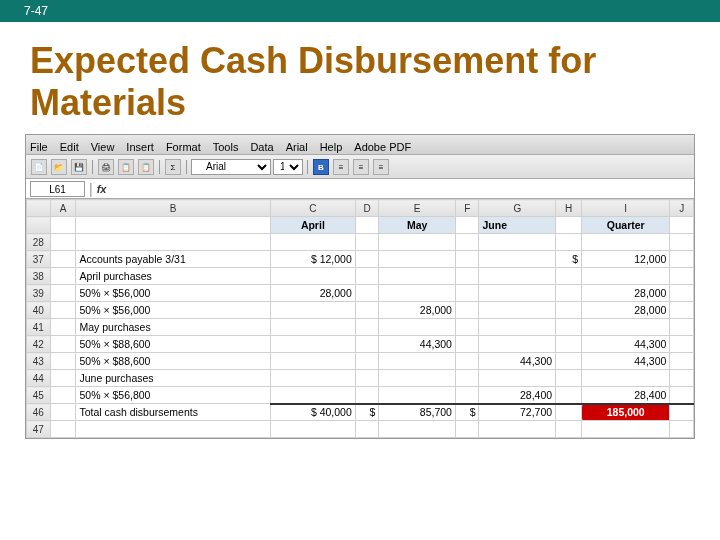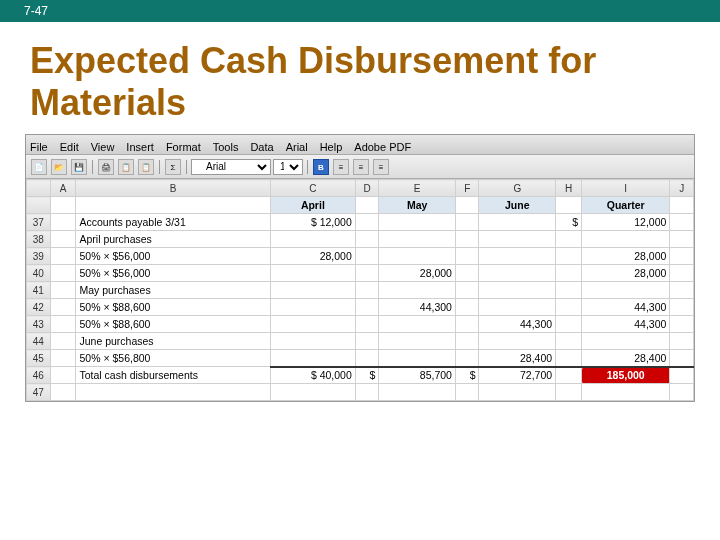--- a/index.html
+++ b/index.html
@@ -155,21 +155,20 @@
       border: 1px solid #9999cc;
     }
     .header-may {
       background: #dce6f1;
       text-align: center;
       font-weight: bold;
       border: 1px solid #9999cc;
     }
     .header-june {
       background: #dce6f1;
-      text-align: center;
       font-weight: bold;
       border: 1px solid #9999cc;
     }
     .header-quarter {
       background: #dce6f1;
       text-align: center;
       font-weight: bold;
       border: 1px solid #9999cc;
     }
 
@@ -268,20 +267,25 @@
     <select class="size-dropdown">
       <option>10</option>
     </select>
     <div style="width:1px;height:14px;background:#999;margin:0 2px;"></div>
     <div class="tb-icon bold-btn">B</div>
     <div class="tb-icon">≡</div>
     <div class="tb-icon">≡</div>
     <div class="tb-icon">≡</div>
   </div>
 
+  <div class="excel-formula-bar">
+    <div class="cell-ref">L61</div>
+    <span class="formula-divider">|</span>
+    <span style="font-style:italic;font-weight:bold;font-size:11px;color:#333;cursor:pointer;">fx</span>
+  </div>
 
   <div class="excel-table-wrapper">
     <table class="excel-table">
       <thead>
         <tr>
           <th class="col-header row-num"></th>
           <th class="col-header col-A">A</th>
           <th class="col-header col-B">B</th>
           <th class="col-header col-C">C</th>
           <th class="col-header col-D">D</th>
@@ -302,20 +306,33 @@
           <td class="header-april">April</td>
           <td></td>
           <td class="header-may">May</td>
           <td></td>
           <td class="header-june">June</td>
           <td></td>
           <td class="header-quarter">Quarter</td>
           <td></td>
         </tr>
 
+        <tr>
+          <td class="row-num">28</td>
+          <td></td>
+          <td></td>
+          <td></td>
+          <td></td>
+          <td></td>
+          <td></td>
+          <td></td>
+          <td></td>
+          <td></td>
+          <td></td>
+        </tr>
 
         <tr>
           <td class="row-num">37</td>
           <td></td>
           <td>Accounts payable 3/31</td>
           <td class="cell-right">$ 12,000</td>
           <td></td>
           <td></td>
           <td></td>
           <td></td>

